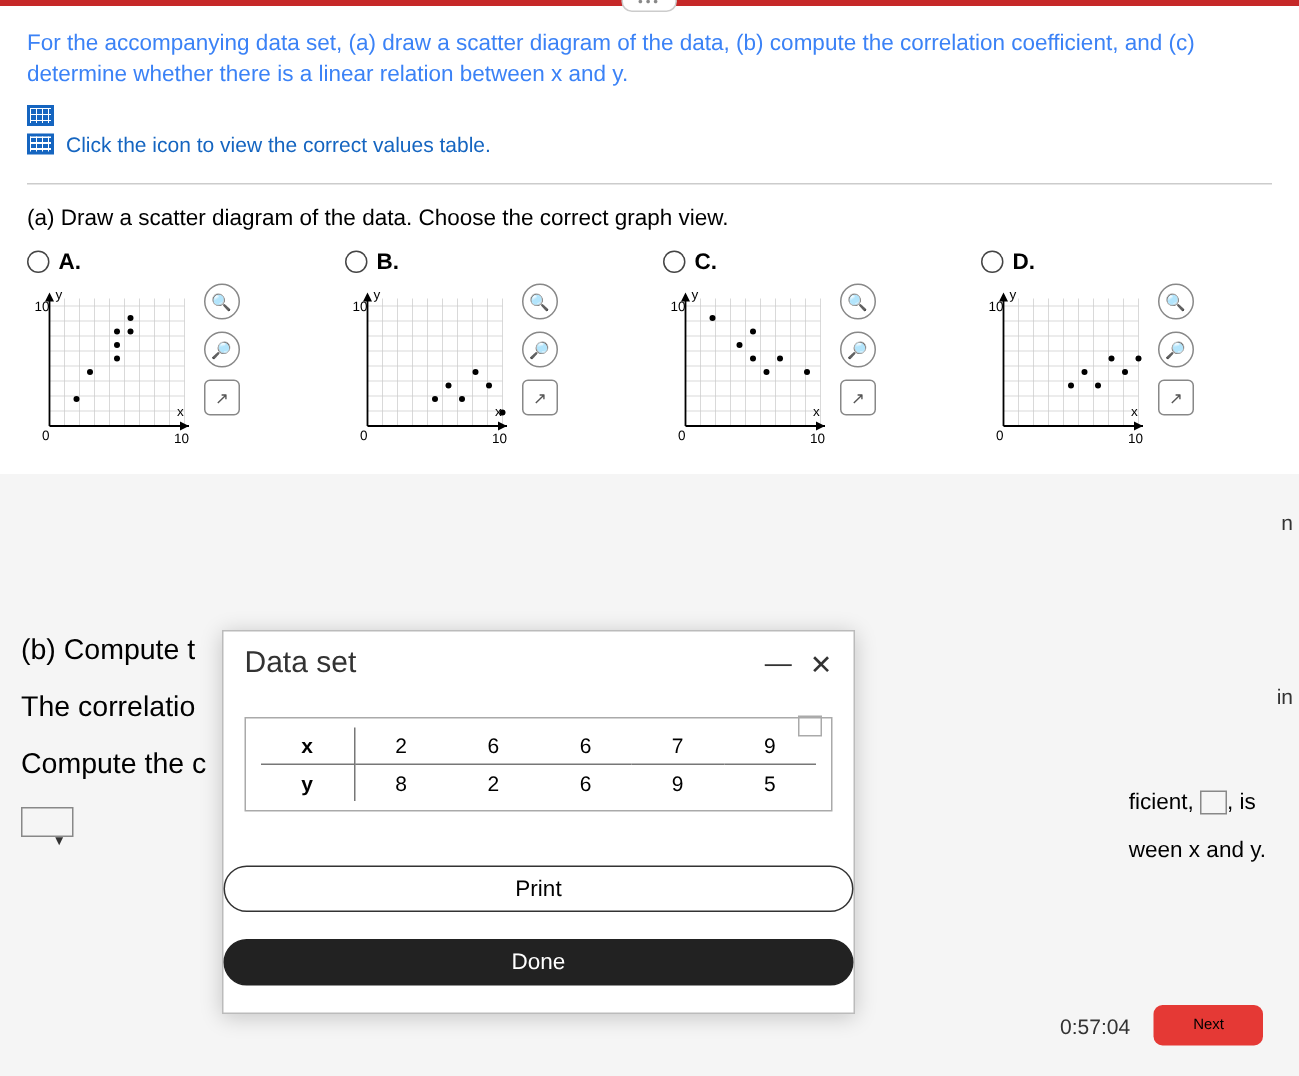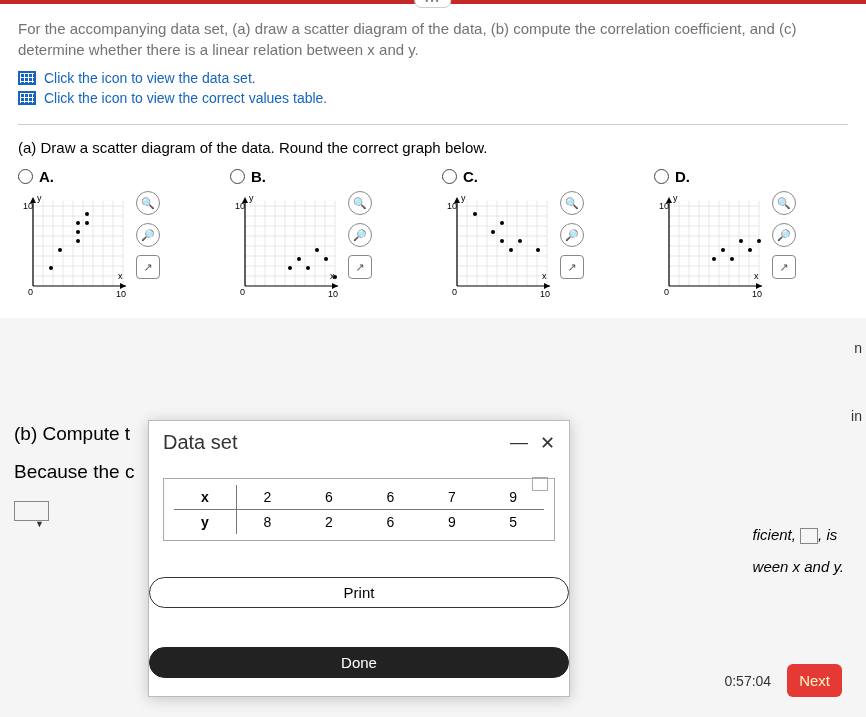--- a/index.html
+++ b/index.html
@@ -1,19 +1,19 @@
 <!DOCTYPE html>
 <html><head>
 <meta charset="utf-8">
 <style>
   * { box-sizing: border-box; margin: 0; padding: 0; }
   body { font-family: Arial, sans-serif; font-size: 14px; background: #f5f5f5; width: 866px; height: 717px; overflow: hidden; position: relative; }
   .top-bar { height: 4px; background: #c62828; }
   .content { background: #fff; padding: 14px 18px; position: relative; }
-  .instructions { font-size: 15px; line-height: 1.4; margin-bottom: 10px; color: #737373; }
+  .instructions { font-size: 15px; line-height: 1.4; margin-bottom: 10px; color: #3b82f6; }
   .link-row { display: flex; align-items: center; gap: 8px; margin: 4px 0; }
   .table-icon { width: 18px; height: 14px; background: #1565c0; display: inline-block; position: relative; }
   .table-icon::before { content:""; position:absolute; inset:2px; background: repeating-linear-gradient(to right, #fff 0 1px, transparent 1px 4px), repeating-linear-gradient(to bottom, #fff 0 1px, transparent 1px 4px); }
   .link-text { color: #1565c0; font-size: 14px; }
   hr.divider { border: none; border-top: 1px solid #ccc; margin: 18px 0 8px; position: relative; }
   .dots-toggle { position: absolute; left: 50%; top: -10px; transform: translateX(-50%); background: #fff; border: 1px solid #ccc; border-radius: 10px; padding: 1px 10px; font-size: 9px; color: #888; letter-spacing: 2px; }
   .question-a { font-size: 15px; margin: 14px 0 12px; }
   .options { display: flex; gap: 18px; }
   .opt { flex: 1; }
   .opt-label { display: flex; align-items: center; gap: 6px; font-weight: bold; margin-bottom: 6px; font-size: 15px; }
@@ -34,48 +34,47 @@
   .modal-ctrls { display: flex; gap: 12px; font-size: 18px; color: #333; }
   .modal-body { padding: 18px 14px 22px; }
   .data-table-wrap { border: 1px solid #aaa; padding: 6px 10px; position: relative; }
   .copy-btn { position: absolute; right: 6px; top: -2px; font-size: 11px; border: 1px solid #aaa; width:16px; height:14px; }
   table.data { border-collapse: collapse; width: 100%; font-size: 14px; }
   table.data td { padding: 4px 18px; text-align: center; }
   table.data tr:first-child td { border-bottom: 1px solid #777; }
   table.data td:first-child { font-weight: bold; border-right: 1px solid #777; }
   .modal-foot { display: flex; gap: 18px; justify-content: center; padding: 14px 0 18px; flex-direction: column; }
   .btn { padding: 6px 26px; border-radius: 18px; font-size: 15px; border: 1.4px solid #333; background: #fff; }
-  .btn.primary { background: #222; color: #fff; border-color: #222; margin-top: 21px; }
+  .btn.primary { background: #222; color: #fff; border-color: #222; }
   
-  .side-fragments { position: absolute; right: 22px; top: 425px; font-size: 15px; line-height: 2.1; text-align: left; font-style: italic; }
+  .side-fragments { position: absolute; right: 22px; top: 425px; font-size: 15px; line-height: 2.1; text-align: left; }
   .answer-box { display:inline-block; width:18px; height:16px; border:1px solid #888; vertical-align: middle; }
   .footer-bar { position: absolute; left: 0; right: 0; bottom: 20px; display: flex; justify-content: flex-end; align-items: center; gap: 16px; padding: 0 24px; }
   .timer { font-size: 14px; color: #333; }
-  .next-btn { background: #e53935; color: #fef9c3; padding: 8px 12px; border-radius: 6px; font-size: 15px; border: none; }
+  .next-btn { background: #e53935; color: #000000; padding: 8px 26px; border-radius: 6px; font-size: 10px; border: none; }
   .edge-letter { position:absolute; right:4px; font-size: 14px; color:#333; }
 </style>
 </head>
 <body>
 
 <div class="top-bar"></div>
 <div class="content">
   <div class="instructions">For the accompanying data set, (a) draw a scatter diagram of the data, (b) compute the correlation coefficient, and (c) determine whether there is a linear relation between x and y.</div>
   <div class="link-row">
     <span class="table-icon"></span>
-    <span class="link-text">Click the icon to view the data set.</span>
   </div>
   <div class="link-row">
     <span class="table-icon"></span>
     <span class="link-text">Click the icon to view the correct values table.</span>
   </div>
 
   <hr class="divider">
   <div class="dots-toggle">•••</div>
 
-  <div class="question-a">(a) Draw a scatter diagram of the data. Round the correct graph below.</div>
+  <div class="question-a">(a) Draw a scatter diagram of the data. Choose the correct graph view.</div>
 
   <div class="options">
 
     <div class="opt">
       <div class="opt-label">
         <span class="radio"></span>
         <span>A.</span>
       </div>
       <div class="graph-row">
         <div class="graph">
@@ -291,32 +290,33 @@
           <span class="tool-btn">🔎</span>
           <span class="tool-btn square">↗</span>
         </div>
       </div>
     </div>
   </div>
 </div>
 
 <div class="partial">
   <div>(b) Compute t</div>
-  <div>Because the c</div>
+  <div>The correlatio</div>
+  <div>Compute the c</div>
   <div><span class="select-placeholder"></span></div>
 </div>
 
 <div class="side-fragments">
   <div style="height:94px"></div>
   <div><span>ficient,</span> <span class="answer-box"></span><span>, is</span></div>
   <div>ween x and y.</div>
 </div>
 
 <span class="edge-letter" style="top:340px">n</span>
-<span class="edge-letter" style="top:408px">in</span>
+<span class="edge-letter" style="top:456px">in</span>
 
 <div class="modal">
   <div class="modal-head">
     <div class="modal-title">Data set</div>
     <div class="modal-ctrls">
       <span>—</span>
       <span>✕</span>
     </div>
   </div>
   <div class="modal-body">

